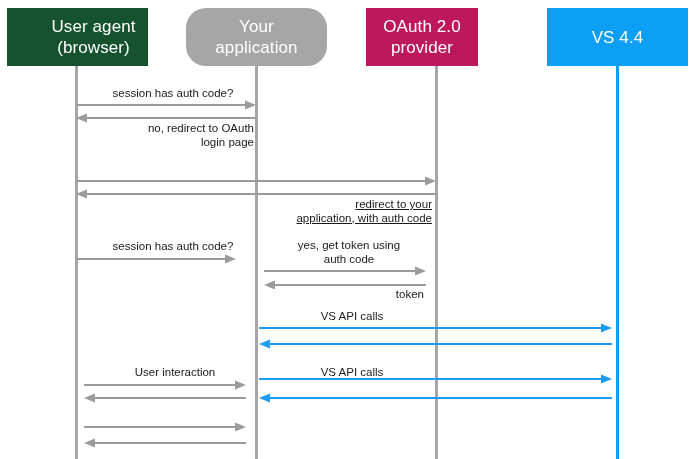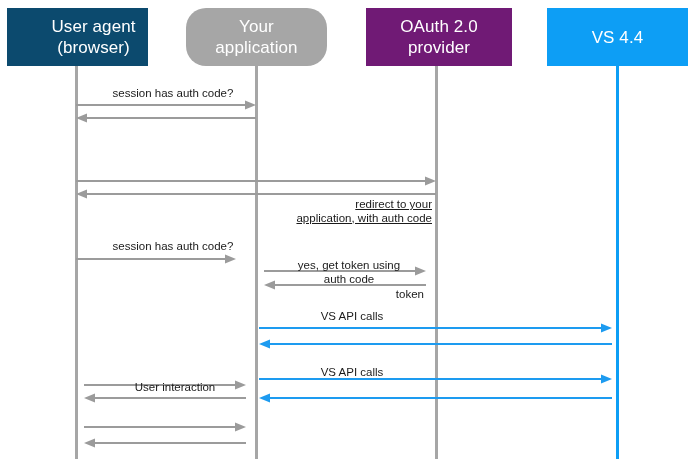--- a/index.html
+++ b/index.html
@@ -56,48 +56,50 @@
   }
 </style>
 </head>
 <body>
 
 <div id="diagram">
     <div class="lifeline" style="left: 75px; top: 66px; height: 393px; background: rgb(166, 166, 166);"></div>
     <div class="lifeline" style="left: 255px; top: 66px; height: 393px; background: rgb(166, 166, 166);"></div>
     <div class="lifeline" style="left: 435px; top: 66px; height: 393px; background: rgb(166, 166, 166);"></div>
     <div class="lifeline" style="left: 616px; top: 66px; height: 393px; background: rgb(13, 158, 245);"></div>
-    <div class="actor-box" style="left: 7px; top: 8px; width: 141px; height: 58px; background: #0c4a6e; padding-left: 32px;">
+    <div class="actor-box" style="left: 7px; top: 8px; width: 141px; height: 58px; background: #14532d; padding-left: 32px;">
       <span style="white-space: pre-line;">User agent
 (browser)</span>
     </div>
     <div class="actor-box" style="left: 186px; top: 8px; width: 141px; height: 58px; background: rgb(166, 166, 166); border-radius: 20px;">
       <span style="white-space: pre-line;">Your
 application</span>
     </div>
-    <div class="actor-box" style="left: 366px; top: 8px; width: 146px; height: 58px; background: #701a75;">
+    <div class="actor-box" style="left: 366px; top: 8px; width: 112px; height: 58px; background: #be185d;">
       <span style="white-space: pre-line;">OAuth 2.0
 provider</span>
     </div>
     <div class="actor-box" style="left: 547px; top: 8px; width: 141px; height: 58px; background: rgb(13, 158, 245);">
       <span style="white-space: pre-line;">VS 4.4</span>
     </div>
     <div class="arrow" style="left: 76px; top: 99px; width: 180px;">
       <svg width="180" height="12" viewBox="0 0 180 12">
         <line y1="6" y2="6" stroke="#9b9b9b" stroke-width="2.2" x1="0" x2="171"></line>
         <path fill="#9b9b9b" d="M 180 6 L 169 1.4000000000000004 L 169 10.6 Z"></path>
       </svg>
     </div>
     <div class="msg-label left" style="left: 88px; top: 87px; width: 170px;">session has auth code?</div>
     <div class="arrow" style="left: 76px; top: 112px; width: 180px;">
       <svg width="180" height="12" viewBox="0 0 180 12">
         <line y1="6" y2="6" stroke="#9b9b9b" stroke-width="2.2" x1="9" x2="180"></line>
         <path fill="#9b9b9b" d="M 0 6 L 11 1.4000000000000004 L 11 10.6 Z"></path>
       </svg>
     </div>
+    <div class="msg-label right" style="left: 88px; top: 122px; width: 166px;">no, redirect to OAuth
+login page</div>
     <div class="arrow" style="left: 76px; top: 175px; width: 360px;">
       <svg width="360" height="12" viewBox="0 0 360 12">
         <line y1="6" y2="6" stroke="#9b9b9b" stroke-width="2.2" x1="0" x2="351"></line>
         <path fill="#9b9b9b" d="M 360 6 L 349 1.4000000000000004 L 349 10.6 Z"></path>
       </svg>
     </div>
     <div class="arrow" style="left: 76px; top: 188px; width: 360px;">
       <svg width="360" height="12" viewBox="0 0 360 12">
         <line y1="6" y2="6" stroke="#9b9b9b" stroke-width="2.2" x1="9" x2="360"></line>
         <path fill="#9b9b9b" d="M 0 6 L 11 1.4000000000000004 L 11 10.6 Z"></path>
@@ -111,21 +113,21 @@
         <path fill="#9b9b9b" d="M 160 6 L 149 1.4000000000000004 L 149 10.6 Z"></path>
       </svg>
     </div>
     <div class="msg-label left" style="left: 88px; top: 240px; width: 170px;">session has auth code?</div>
     <div class="arrow" style="left: 264px; top: 265px; width: 162px;">
       <svg width="162" height="12" viewBox="0 0 162 12">
         <line y1="6" y2="6" stroke="#9b9b9b" stroke-width="2.2" x1="0" x2="153"></line>
         <path fill="#9b9b9b" d="M 162 6 L 151 1.4000000000000004 L 151 10.6 Z"></path>
       </svg>
     </div>
-    <div class="msg-label left" style="left: 264px; top: 239px; width: 170px; margin-top: 20px;">yes, get token using
+    <div class="msg-label left" style="left: 264px; top: 239px; width: 170px;">yes, get token using
 auth code</div>
     <div class="arrow" style="left: 264px; top: 279px; width: 162px;">
       <svg width="162" height="12" viewBox="0 0 162 12">
         <line y1="6" y2="6" stroke="#9b9b9b" stroke-width="2.2" x1="9" x2="162"></line>
         <path fill="#9b9b9b" d="M 0 6 L 11 1.4000000000000004 L 11 10.6 Z"></path>
       </svg>
     </div>
     <div class="msg-label right" style="left: 258px; top: 288px; width: 166px;">token</div>
     <div class="arrow" style="left: 259px; top: 322px; width: 353px;">
       <svg width="353" height="12" viewBox="0 0 353 12">
@@ -139,21 +141,21 @@
         <line y1="6" y2="6" stroke="#1d9bf0" stroke-width="2.2" x1="9" x2="353"></line>
         <path fill="#1d9bf0" d="M 0 6 L 11 1.4000000000000004 L 11 10.6 Z"></path>
       </svg>
     </div>
     <div class="arrow" style="left: 84px; top: 379px; width: 162px;">
       <svg width="162" height="12" viewBox="0 0 162 12">
         <line y1="6" y2="6" stroke="#9b9b9b" stroke-width="2.2" x1="0" x2="153"></line>
         <path fill="#9b9b9b" d="M 162 6 L 151 1.4000000000000004 L 151 10.6 Z"></path>
       </svg>
     </div>
-    <div class="msg-label left" style="left: 90px; top: 366px; width: 170px; margin-top: 15px;">User interaction</div>
+    <div class="msg-label left" style="left: 90px; top: 366px; width: 170px;">User interaction</div>
     <div class="arrow" style="left: 259px; top: 373px; width: 353px;">
       <svg width="353" height="12" viewBox="0 0 353 12">
         <line y1="6" y2="6" stroke="#1d9bf0" stroke-width="2.2" x1="0" x2="344"></line>
         <path fill="#1d9bf0" d="M 353 6 L 342 1.4000000000000004 L 342 10.6 Z"></path>
       </svg>
     </div>
     <div class="msg-label left" style="left: 262px; top: 366px; width: 180px;">VS API calls</div>
     <div class="arrow" style="left: 84px; top: 392px; width: 162px;">
       <svg width="162" height="12" viewBox="0 0 162 12">
         <line y1="6" y2="6" stroke="#9b9b9b" stroke-width="2.2" x1="9" x2="162"></line>

